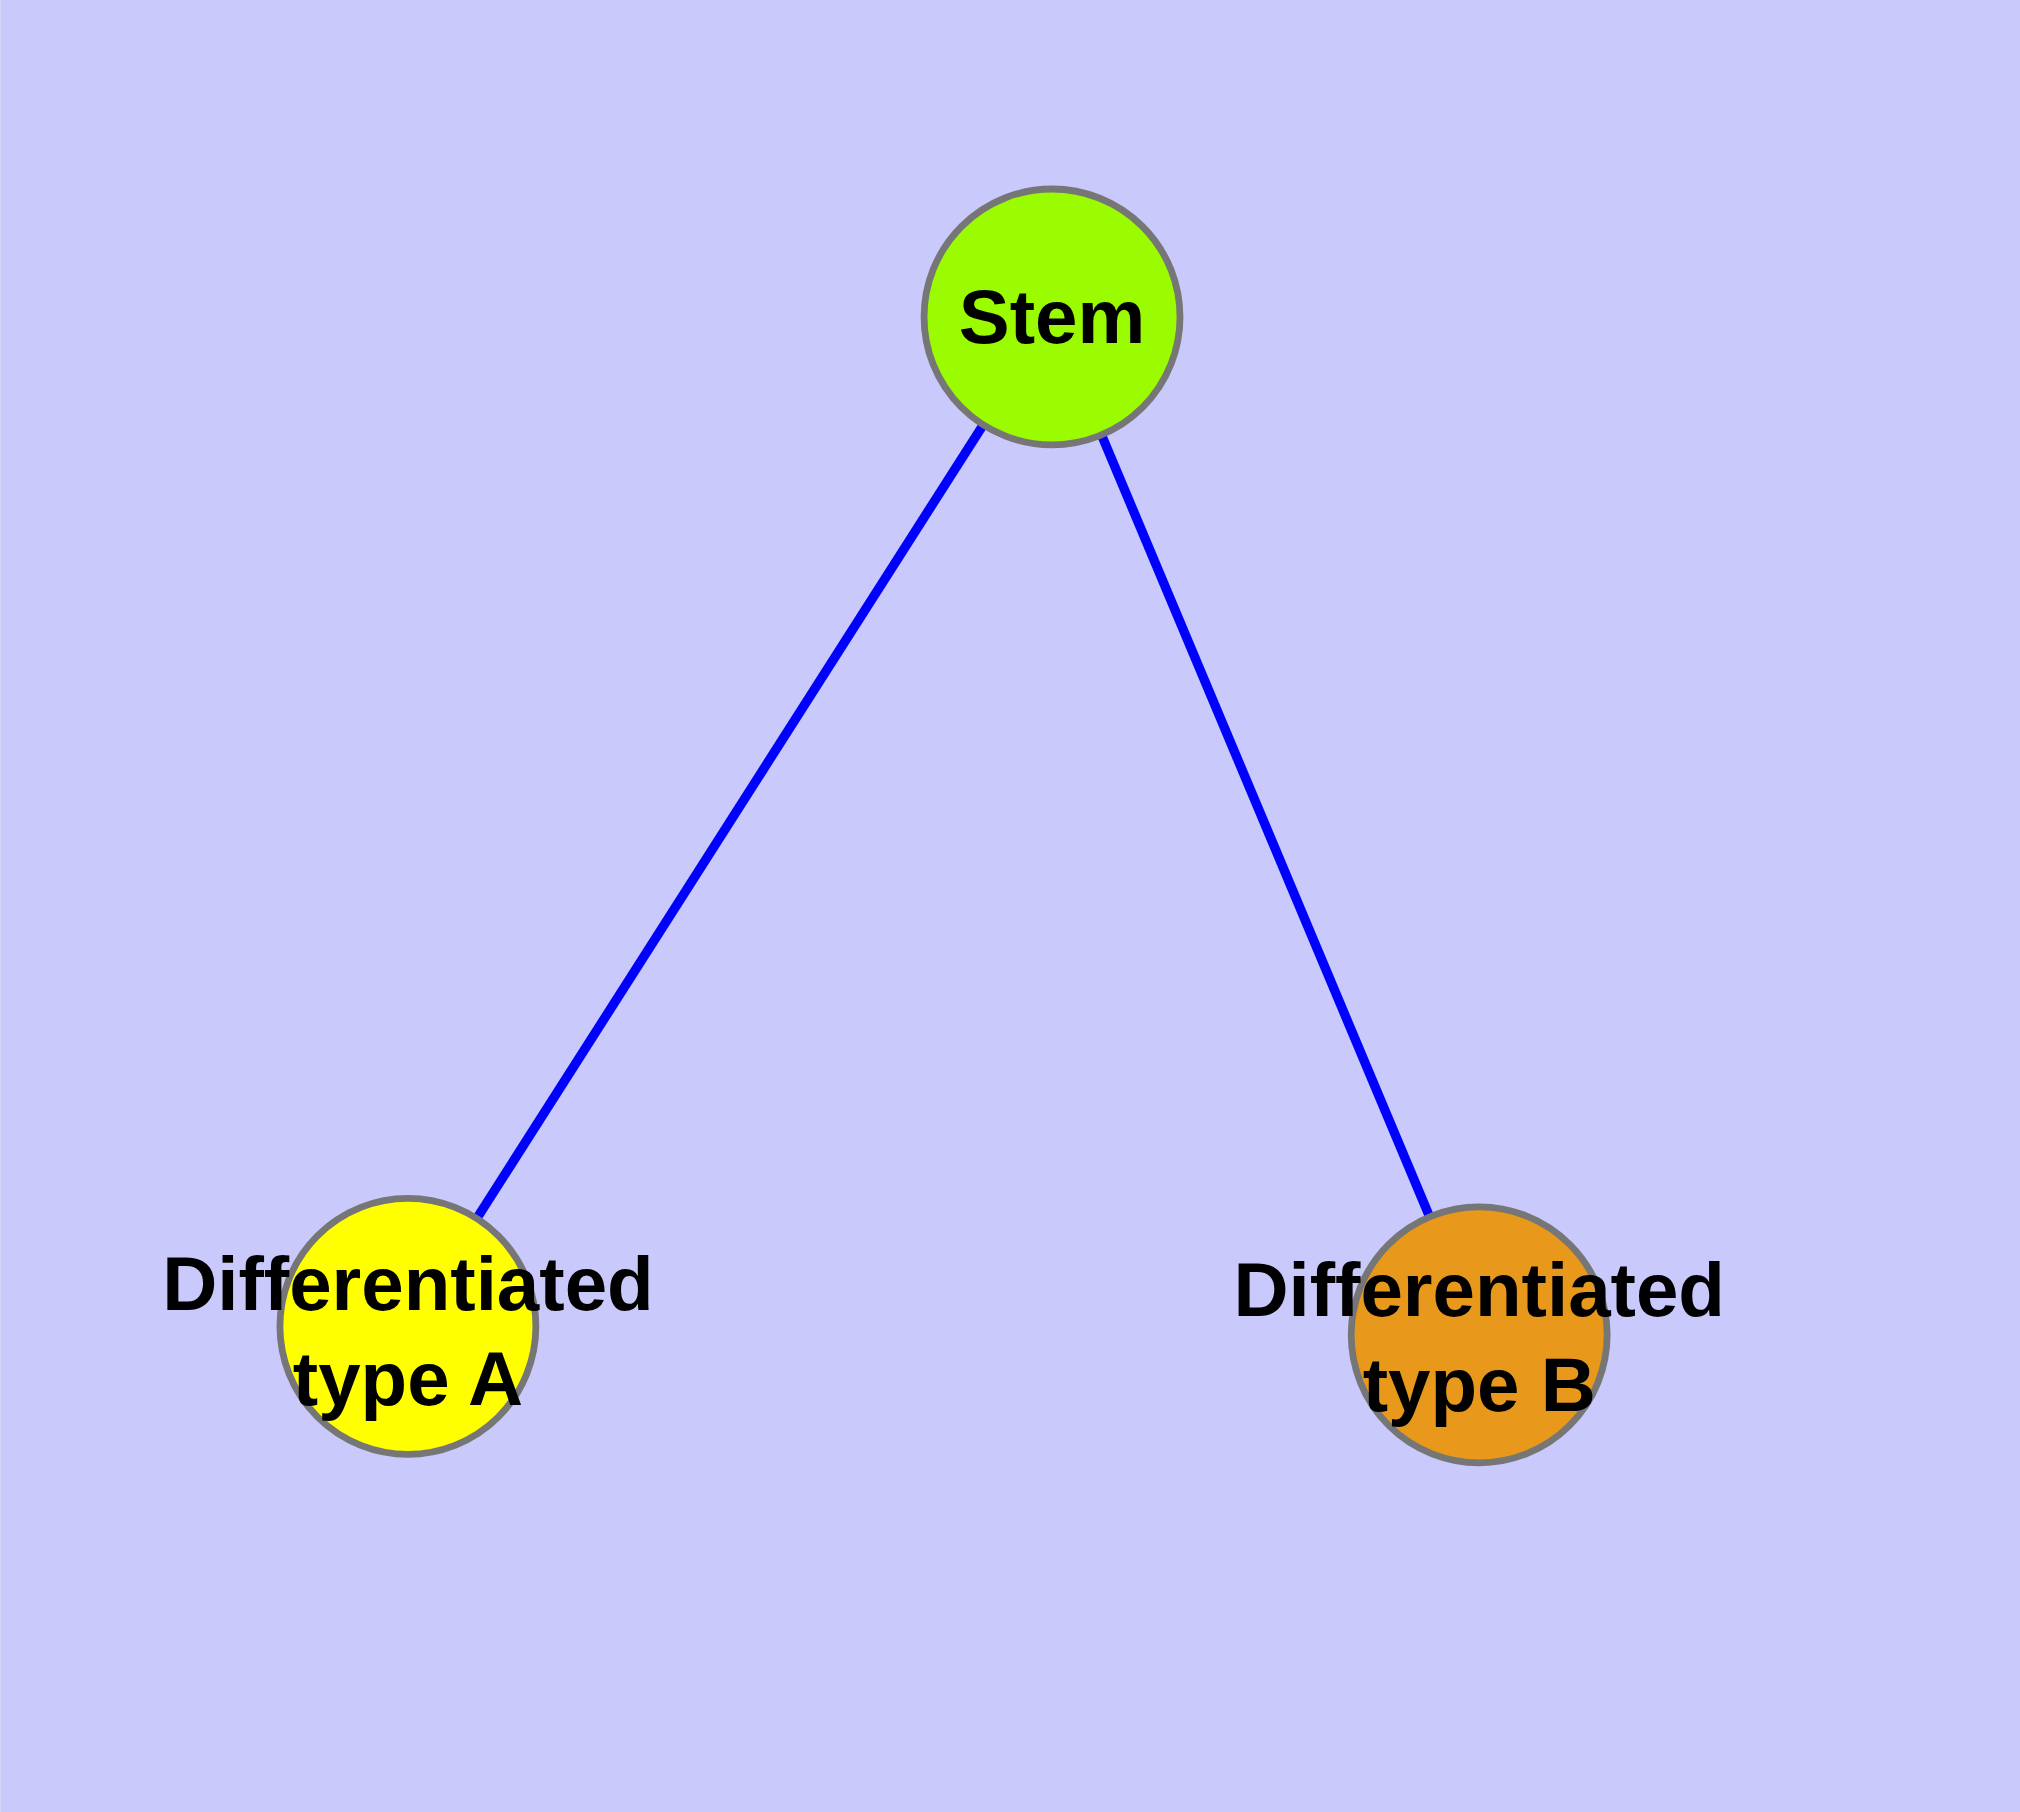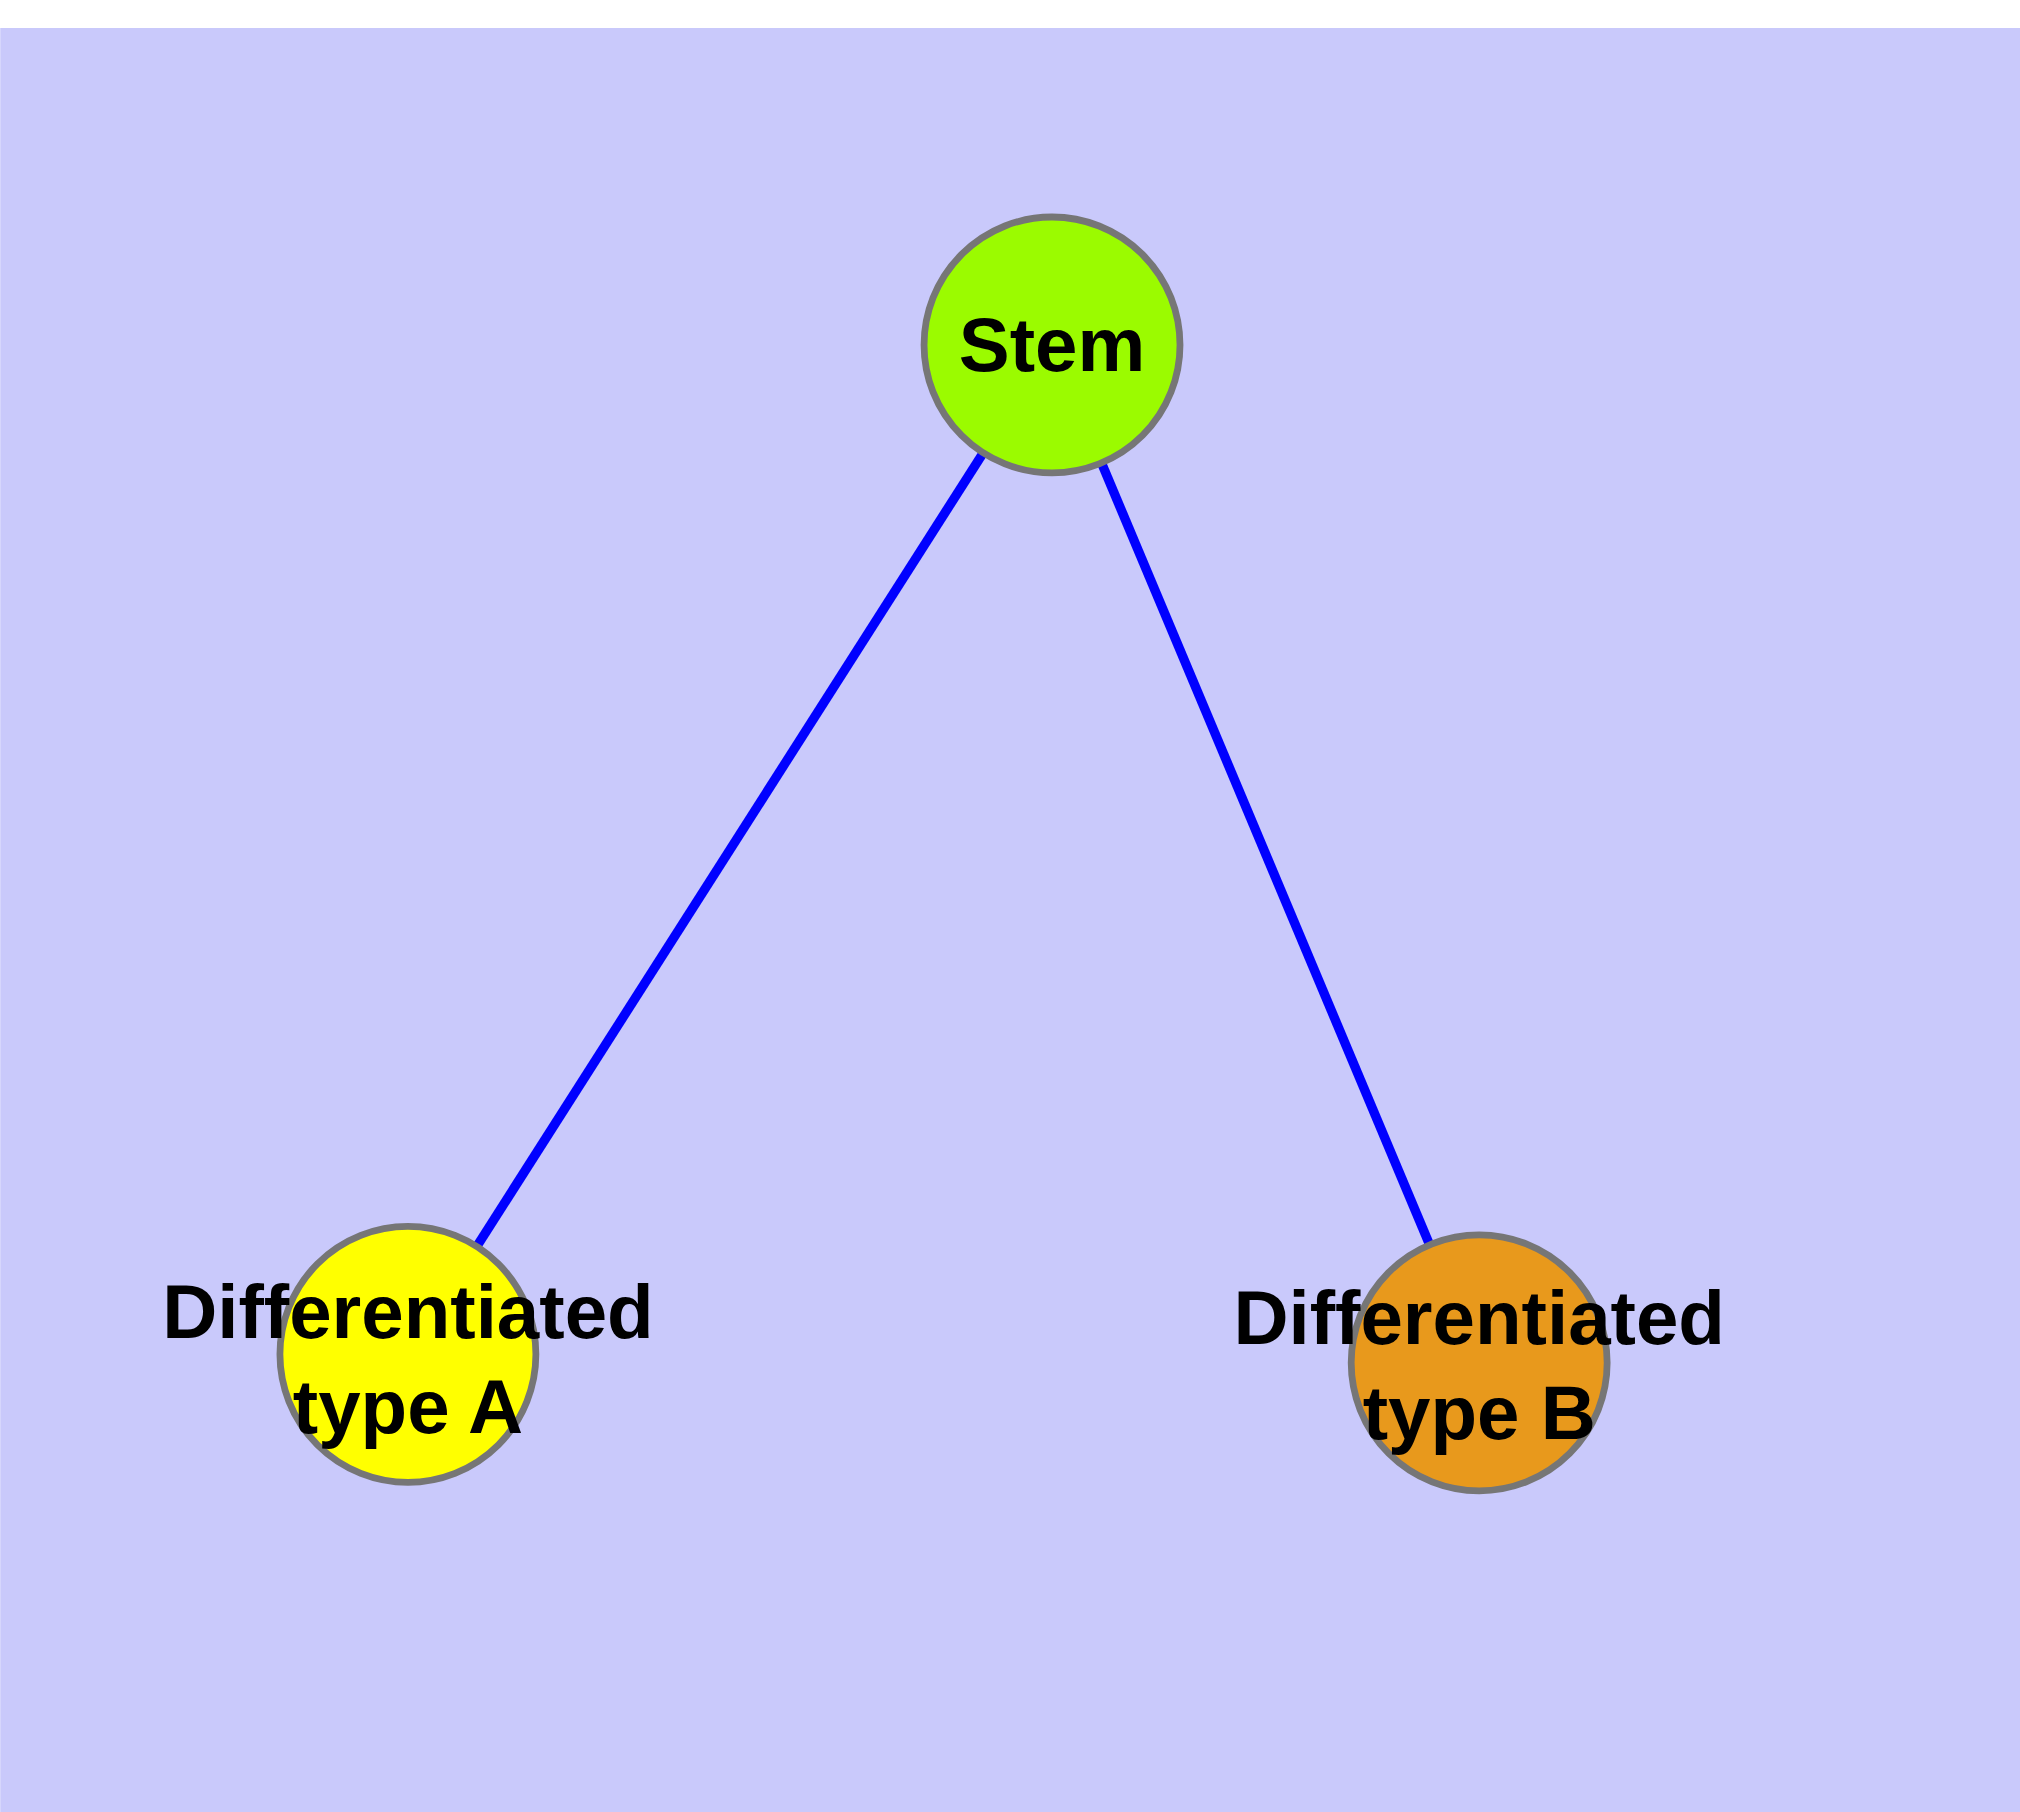--- a/index.html
+++ b/index.html
@@ -10,21 +10,20 @@
     overflow: hidden;
     background: #ffffff;
     font-family: "Liberation Sans", sans-serif;
   }
   .canvas {
     position: absolute;
     top: 0;
     left: 0;
     width: 2021px;
     height: 1568px;
-    margin-top: 28px;
   }
   svg {
     display: block;
   }
   .edge {
     stroke-width: 11;
     fill: none;
     stroke-linecap: butt;
   }
   .node-circle {

